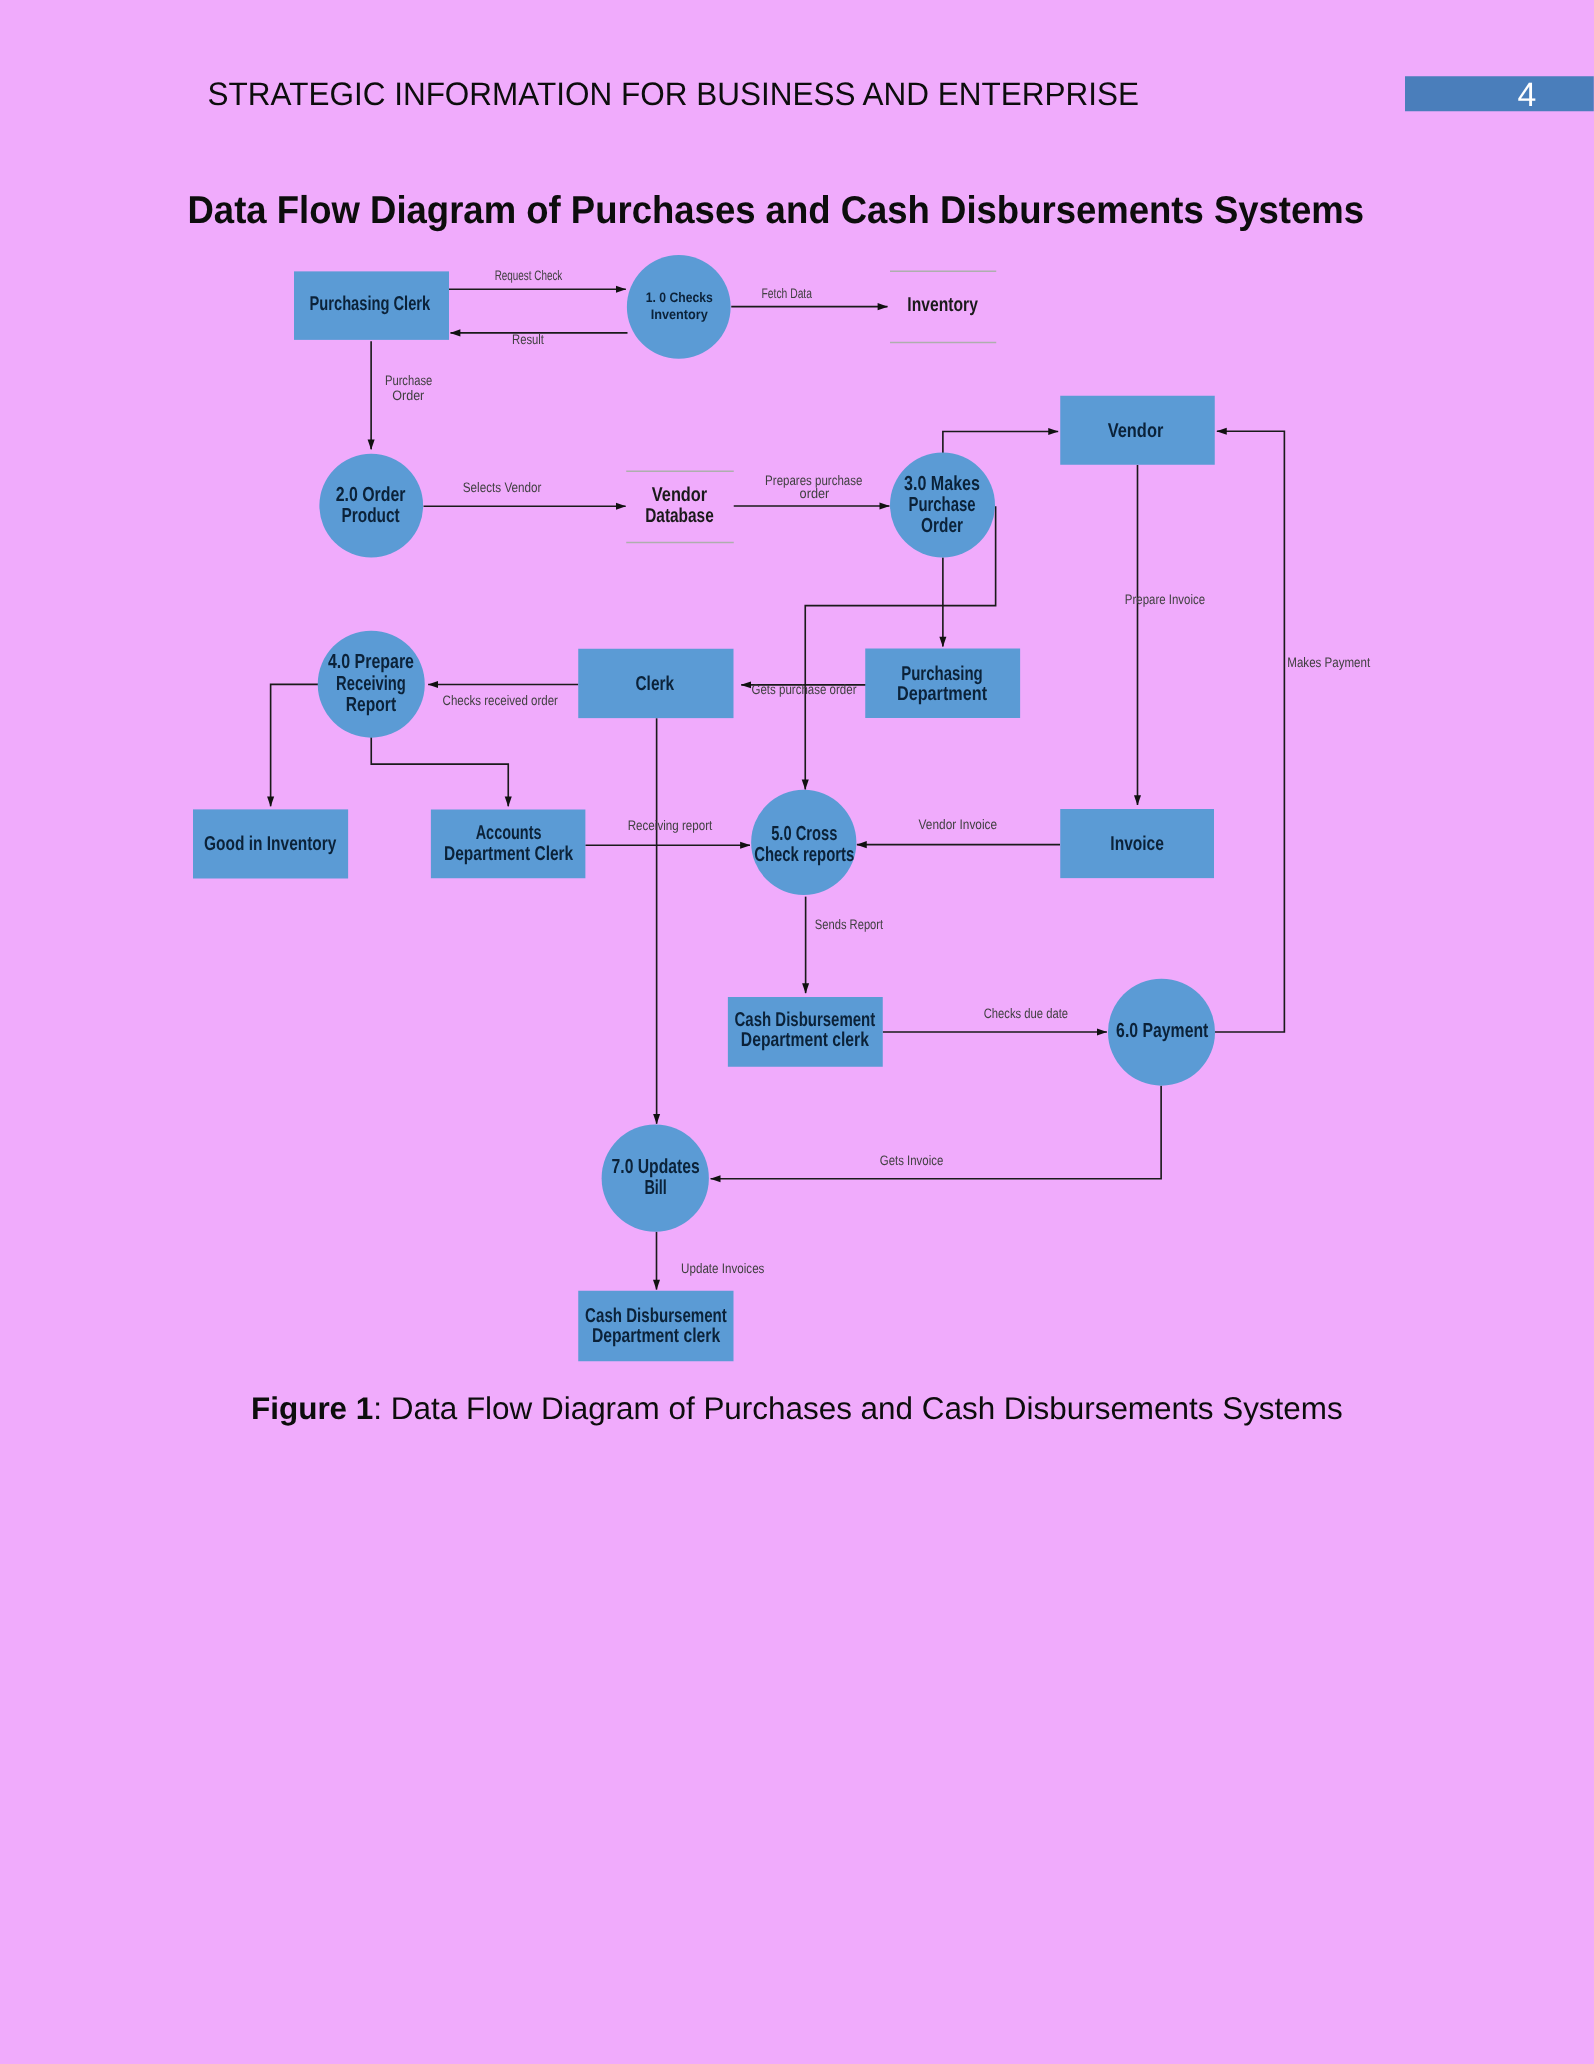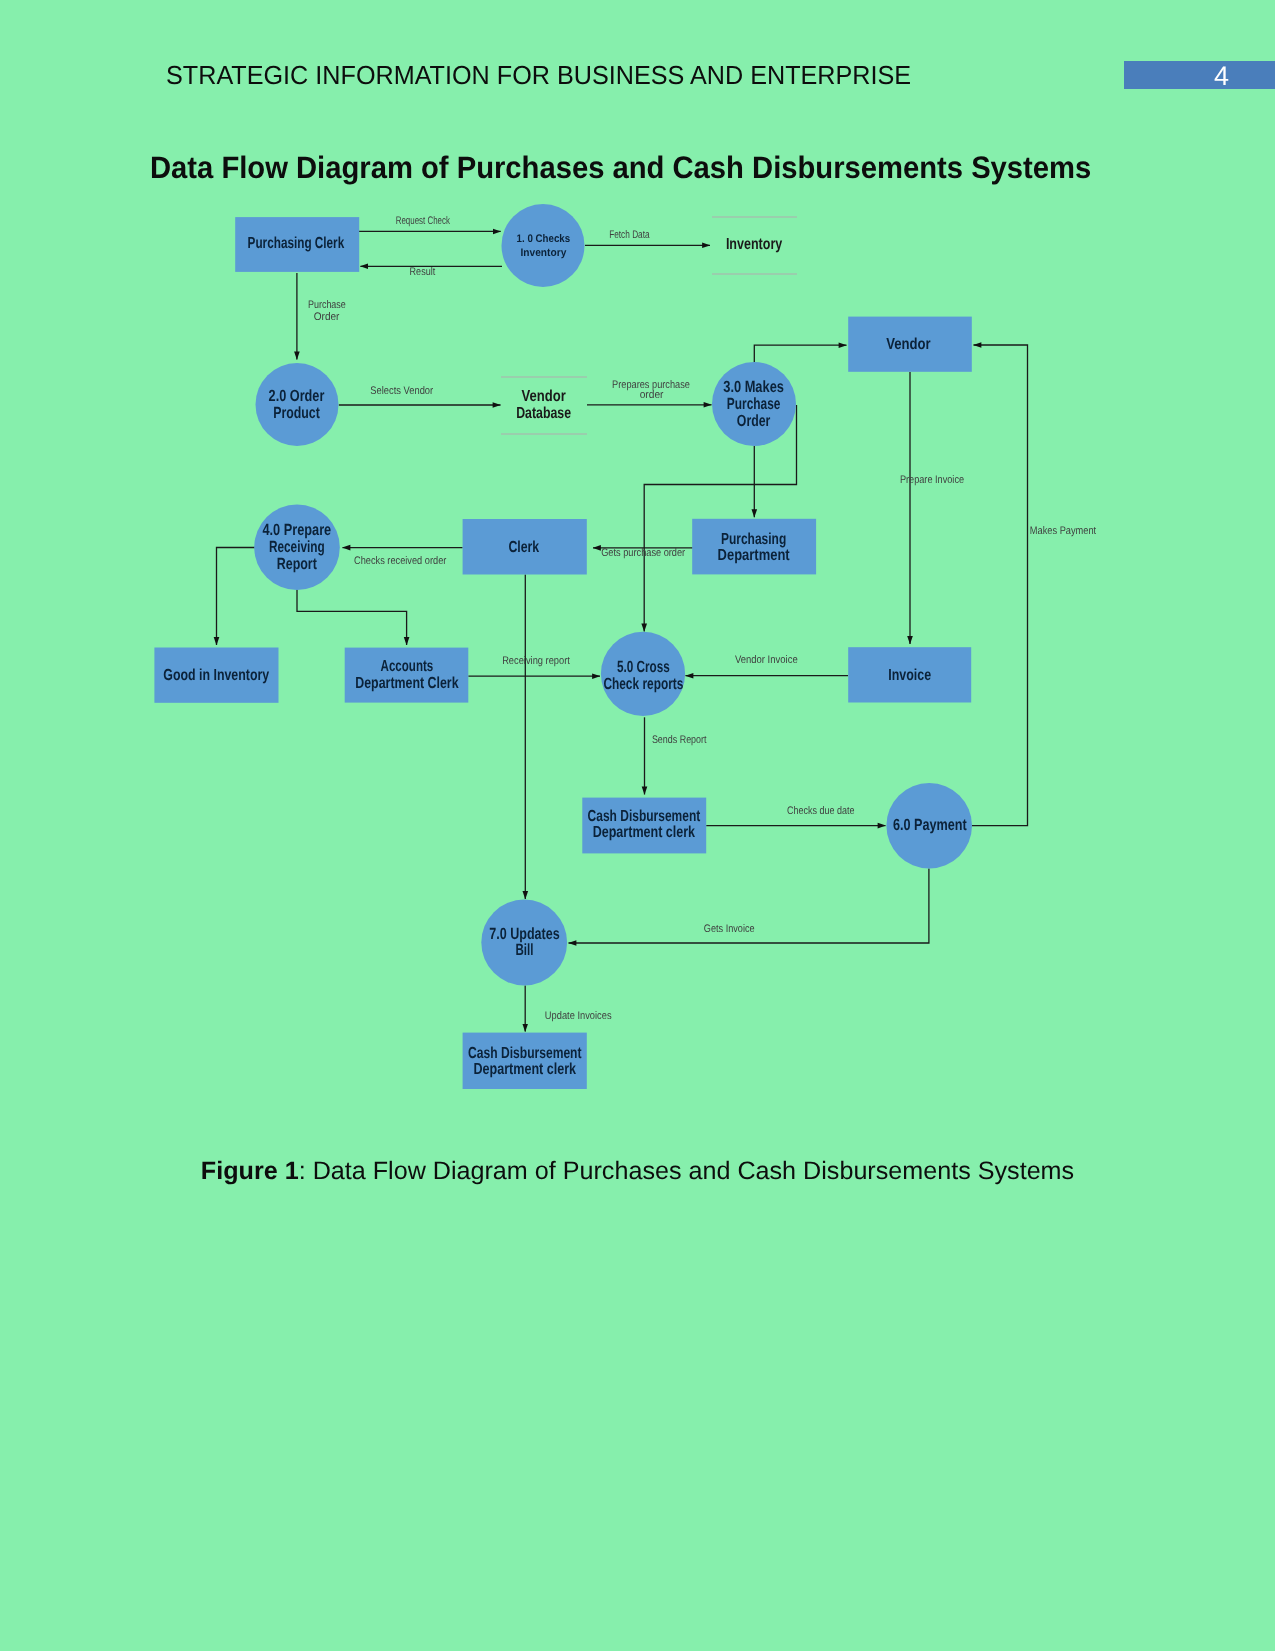--- a/index.html
+++ b/index.html
@@ -1,29 +1,29 @@
 <!DOCTYPE html>
 <html><head>
 <meta charset="utf-8">
 <title>Data Flow Diagram of Purchases and Cash Disbursements Systems</title>
 <style>
   html,body{margin:0;padding:0;}
   *{-webkit-font-smoothing:antialiased;text-rendering:geometricPrecision;}
   body{width:1275px;height:1651px;background:#ffffff;
        font-family:"Liberation Sans",sans-serif;position:relative;overflow:hidden;}
-  .page{position:relative;width:1275px;height:1651px;background:#86efac;
+  .page{position:relative;width:1275px;height:1651px;background:#f0abfc;
         will-change:transform;transform:translateZ(0);}
   #doc-header{position:absolute;left:165.5px;top:60px;font-size:26px;color:#0d0d0d;white-space:nowrap;
               transform:scaleX(0.969);transform-origin:0 0;}
   #page-badge{position:absolute;left:1124px;top:61px;width:151px;height:28px;background:#4a7ebb;}
   #page-badge span{position:absolute;left:0;right:46px;top:0px;text-align:right;font-size:27px;color:#ffffff;}
   #doc-title{position:absolute;left:149.7px;top:149.6px;font-size:31px;font-weight:bold;color:#0d0d0d;white-space:nowrap;
              transform:scaleX(0.942);transform-origin:0 0;}
   #caption{position:absolute;left:0;top:1105px;width:1275px;text-align:center;font-size:25.15px;color:#0d0d0d;}
-  #caption .cline{line-height:44.3px;margin-top:44px;}
+  #caption .cline{line-height:44.3px;}
   #caption b{font-weight:bold;}
   svg#diagram{position:absolute;left:0;top:0;}
   .nodebox{fill:#5b9bd5;}
   .nodecircle{fill:#5b9bd5;}
   .nlabel{fill:#0b2239;font-family:"Liberation Sans",sans-serif;font-weight:bold;text-anchor:middle;}
   .flabel{fill:#3f3f3f;font-family:"Liberation Sans",sans-serif;text-anchor:middle;font-size:11px;}
   .ds-line{stroke:#aeaeae;stroke-width:1.15;}
   .ds-label{fill:#1a1a1a;font-family:"Liberation Sans",sans-serif;font-weight:bold;text-anchor:middle;font-size:16px;}
   .conn{stroke:#1a1a1a;stroke-width:1.3;fill:none;}
 </style>

